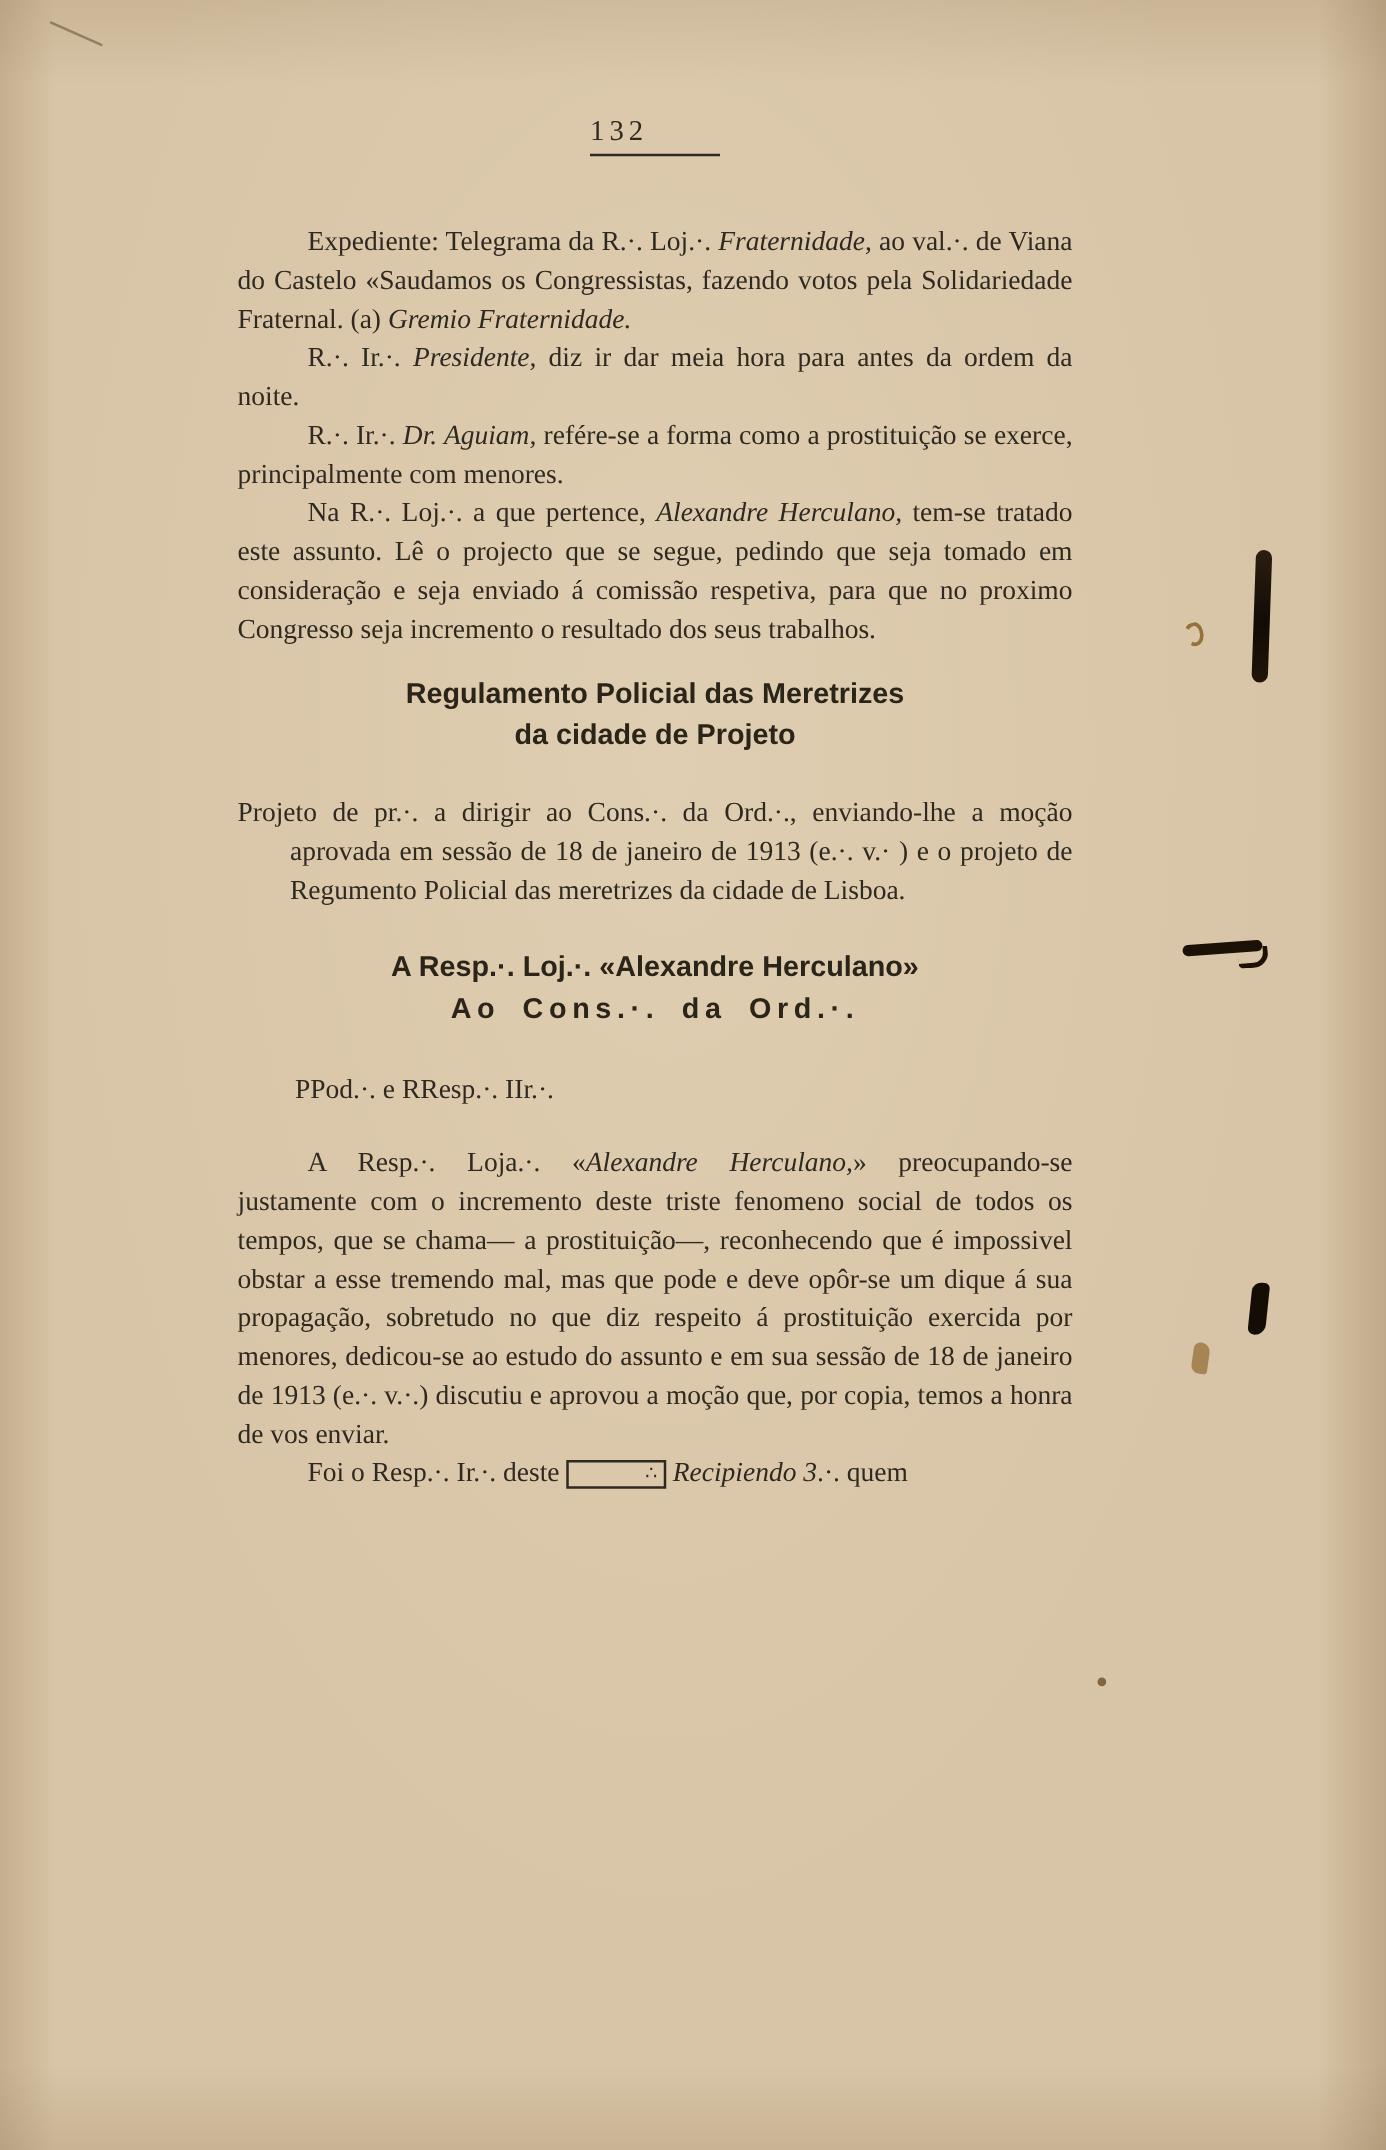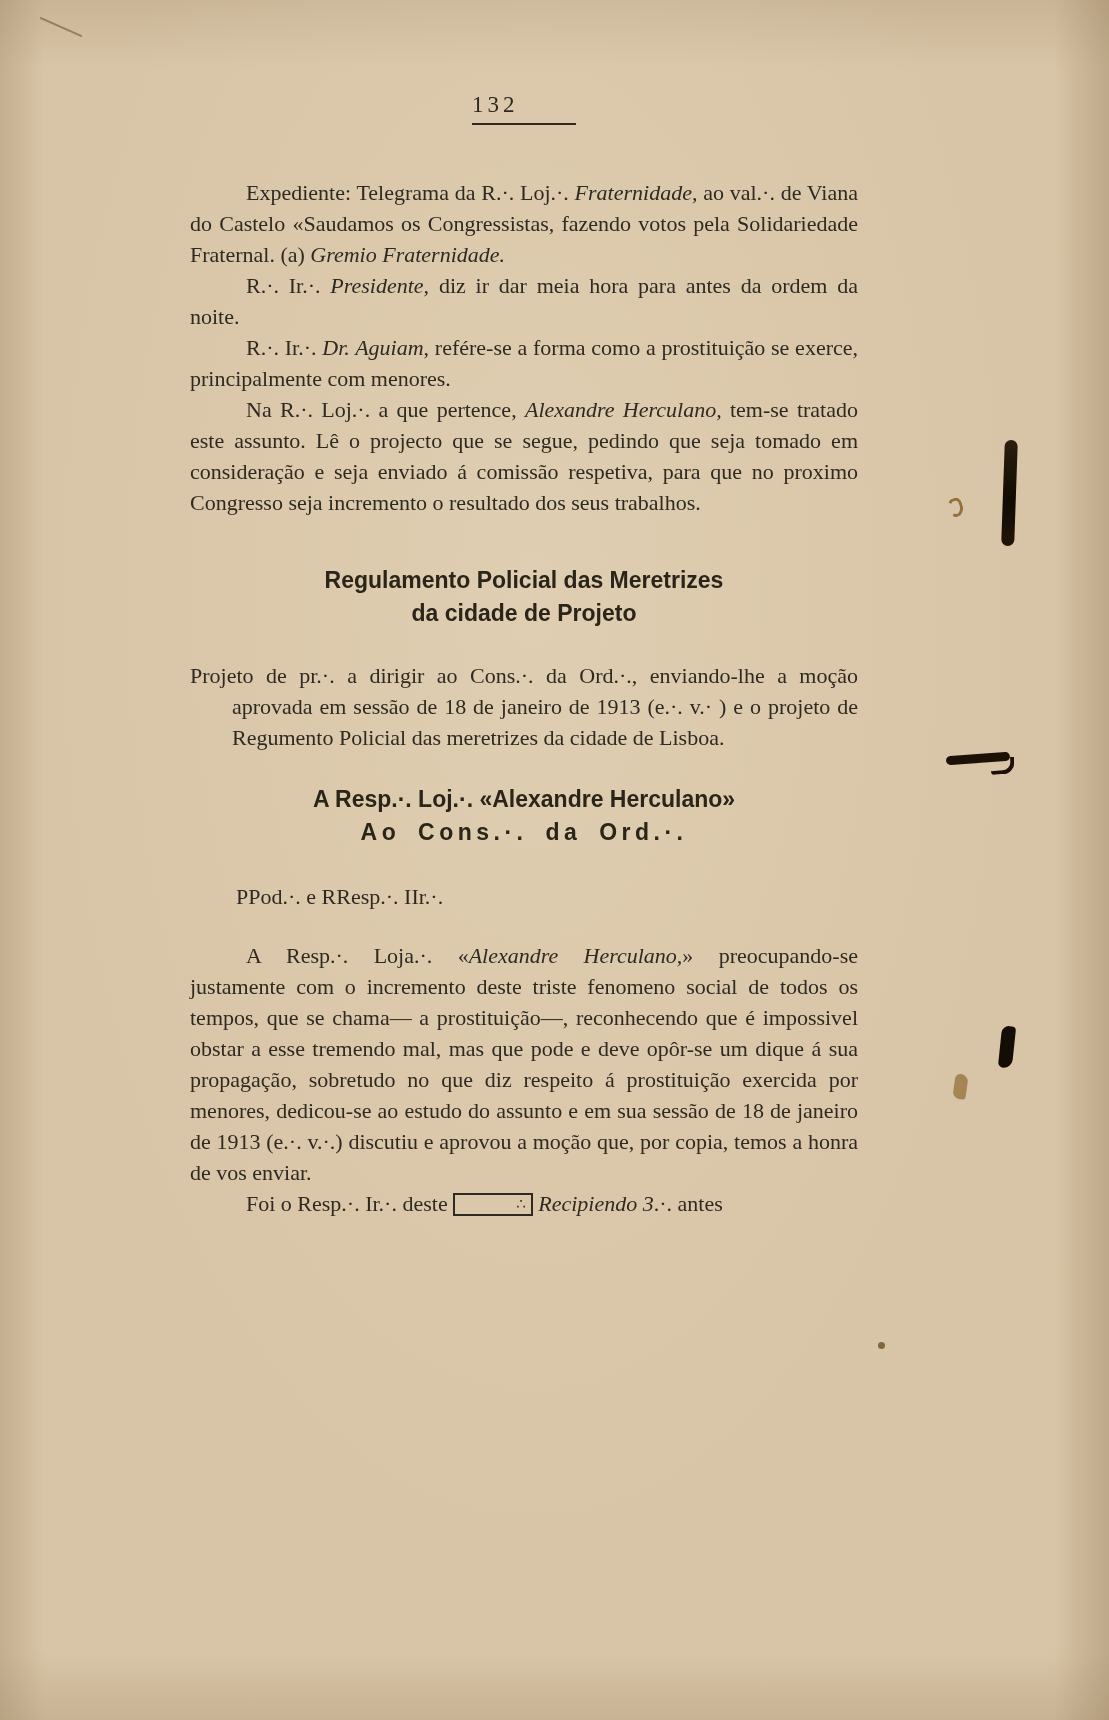--- a/index.html
+++ b/index.html
@@ -43,21 +43,21 @@
   .ital { font-style:italic; }
   h2.head-sans, h3.head-sans {
     font-family:"Liberation Sans", sans-serif;
     font-weight:700;
     font-size:23px;
     line-height:33px;
     text-align:center;
     color:#2a2419;
     text-indent:0;
   }
-  .head-regulamento { margin-top:46px; }
+  .head-regulamento { margin-top:20px; }
   .head-loja { margin-top:30px; }
   .head-cons { font-size:21px; letter-spacing:4.5px; word-spacing:7px; }
   p.hang {
     margin-top:30px;
     padding-left:42px;
     text-indent:-42px;
   }
   .salutation {
     margin-top:32px;
     transform:translateX(46px);
@@ -136,21 +136,21 @@
     <p class="hang"><span>Projeto de pr.·. a dirigir ao Cons.·. da Ord.·., enviando-lhe a moção aprovada em sessão de 18 de janeiro de 1913 (e.·. v.· ) e o projeto de Regumento Policial das meretrizes da cidade de Lisboa.</span></p>
 
     <h3 class="head-sans head-loja">A Resp.·. Loj.·. «Alexandre Herculano»</h3>
 
     <h3 class="head-sans head-cons">Ao Cons.·. da Ord.·.</h3>
 
     <p class="salutation">PPod.·. e RResp.·. IIr.·.</p>
 
     <p class="para after-salutation"><span>A Resp.·. Loja.·. «</span><span class="ital">Alexandre Herculano,</span><span>» preocupando-se justamente com o incremento deste triste fenomeno social de todos os tempos, que se chama— a prostituição—, reconhecendo que é impossivel obstar a esse tremendo mal, mas que pode e deve opôr-se um dique á sua propagação, sobretudo no que diz respeito á prostituição exercida por menores, dedicou-se ao estudo do assunto e em sua sessão de 18 de janeiro de 1913 (e.·. v.·.) discutiu e aprovou a moção que, por copia, temos a honra de vos enviar.</span></p>
 
-    <p class="para"><span>Foi o Resp.·. Ir.·. deste </span><span class="lodge-box"><span>∴</span></span> <span class="ital">Recipiendo 3</span><span>.·. antes</span></p>
+    <p class="para"><span>Foi o Resp.·. Ir.·. deste </span><span class="lodge-box"><span>∴</span></span> <span class="ital">Recipiendo 3</span><span>.·. quem</span></p>
 
   </div>
 </div>
 
 <div class="stain stain-bar"></div>
 <div class="stain stain-squiggle"></div>
 <div class="stain stain-dash"></div>
 <div class="stain stain-blob"></div>
 <div class="stain stain-mark"></div>
 <div class="stain stain-dot"></div>

